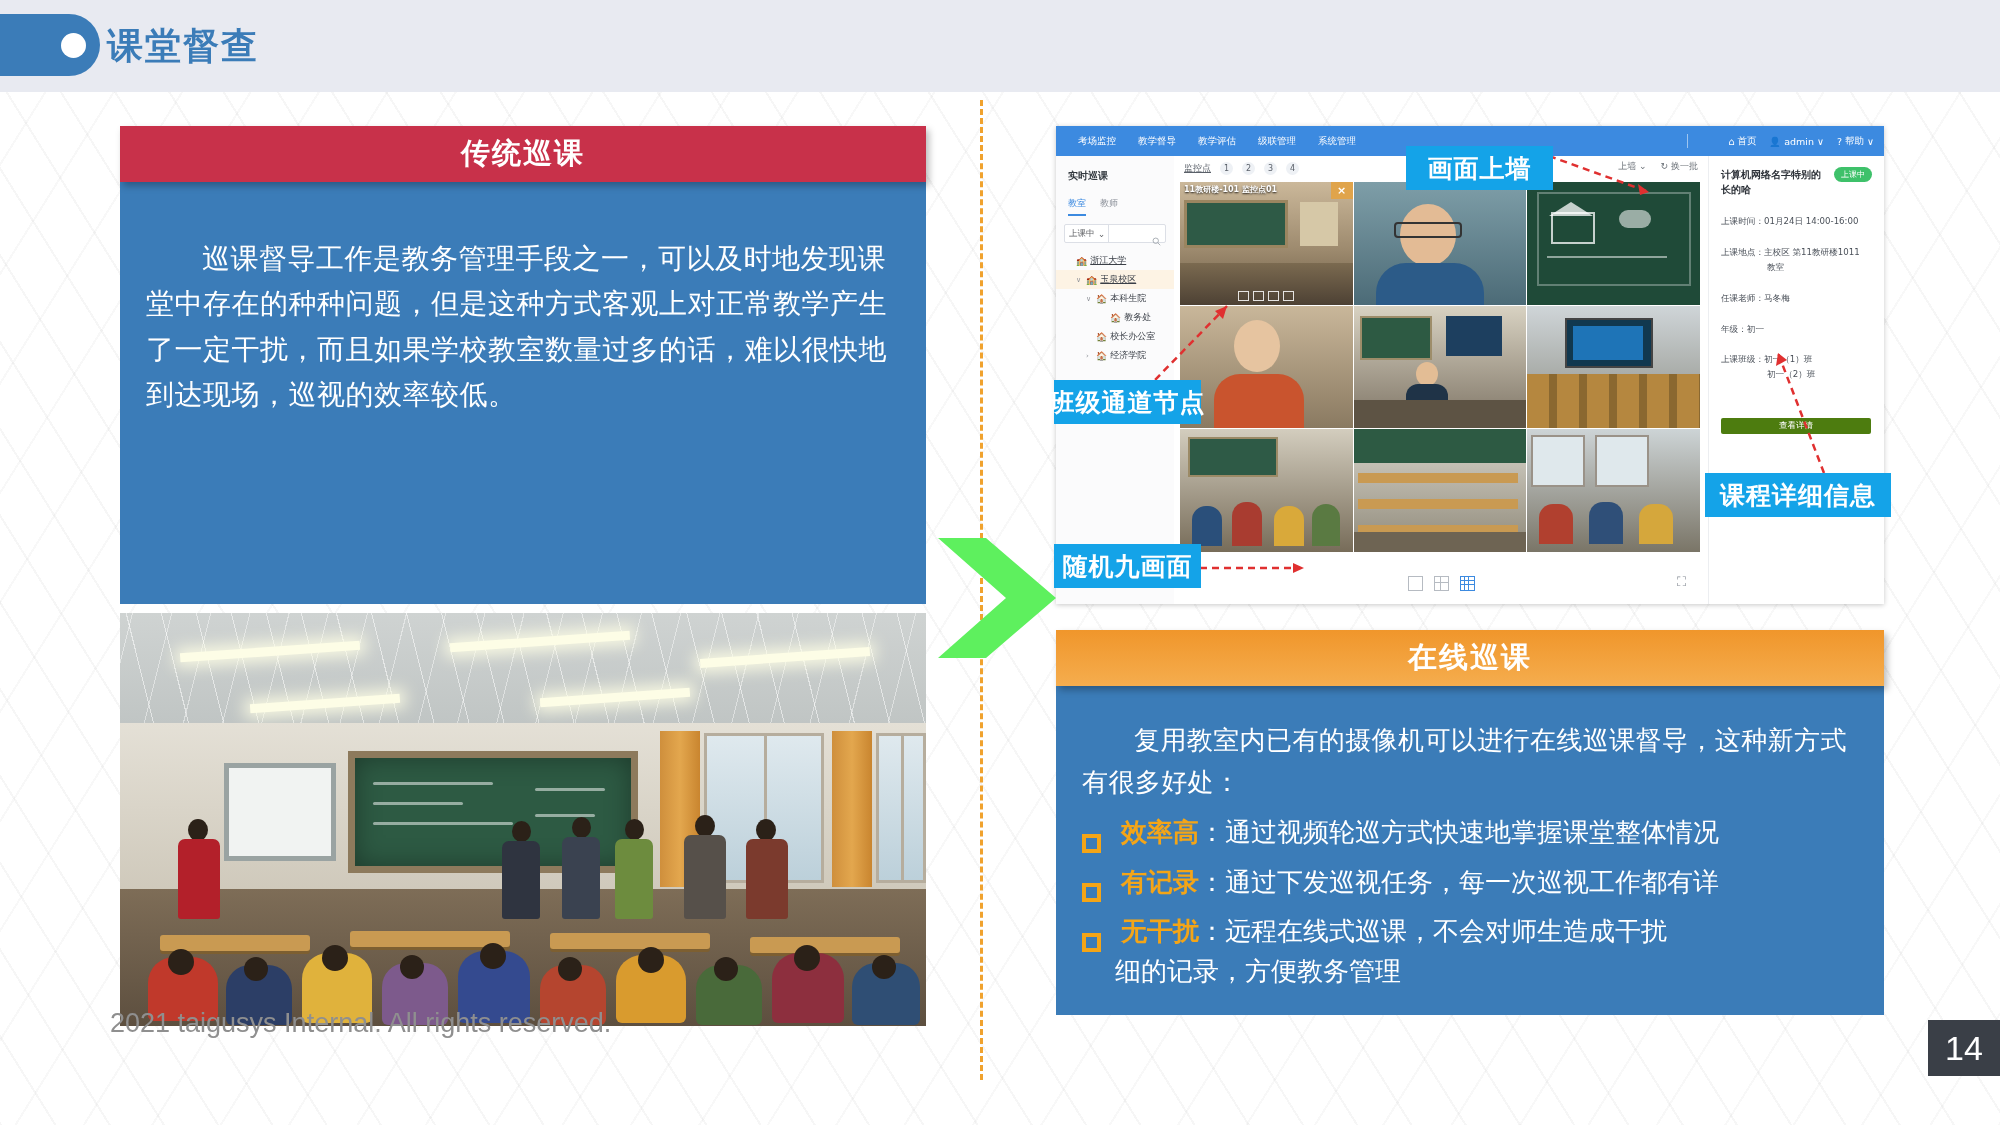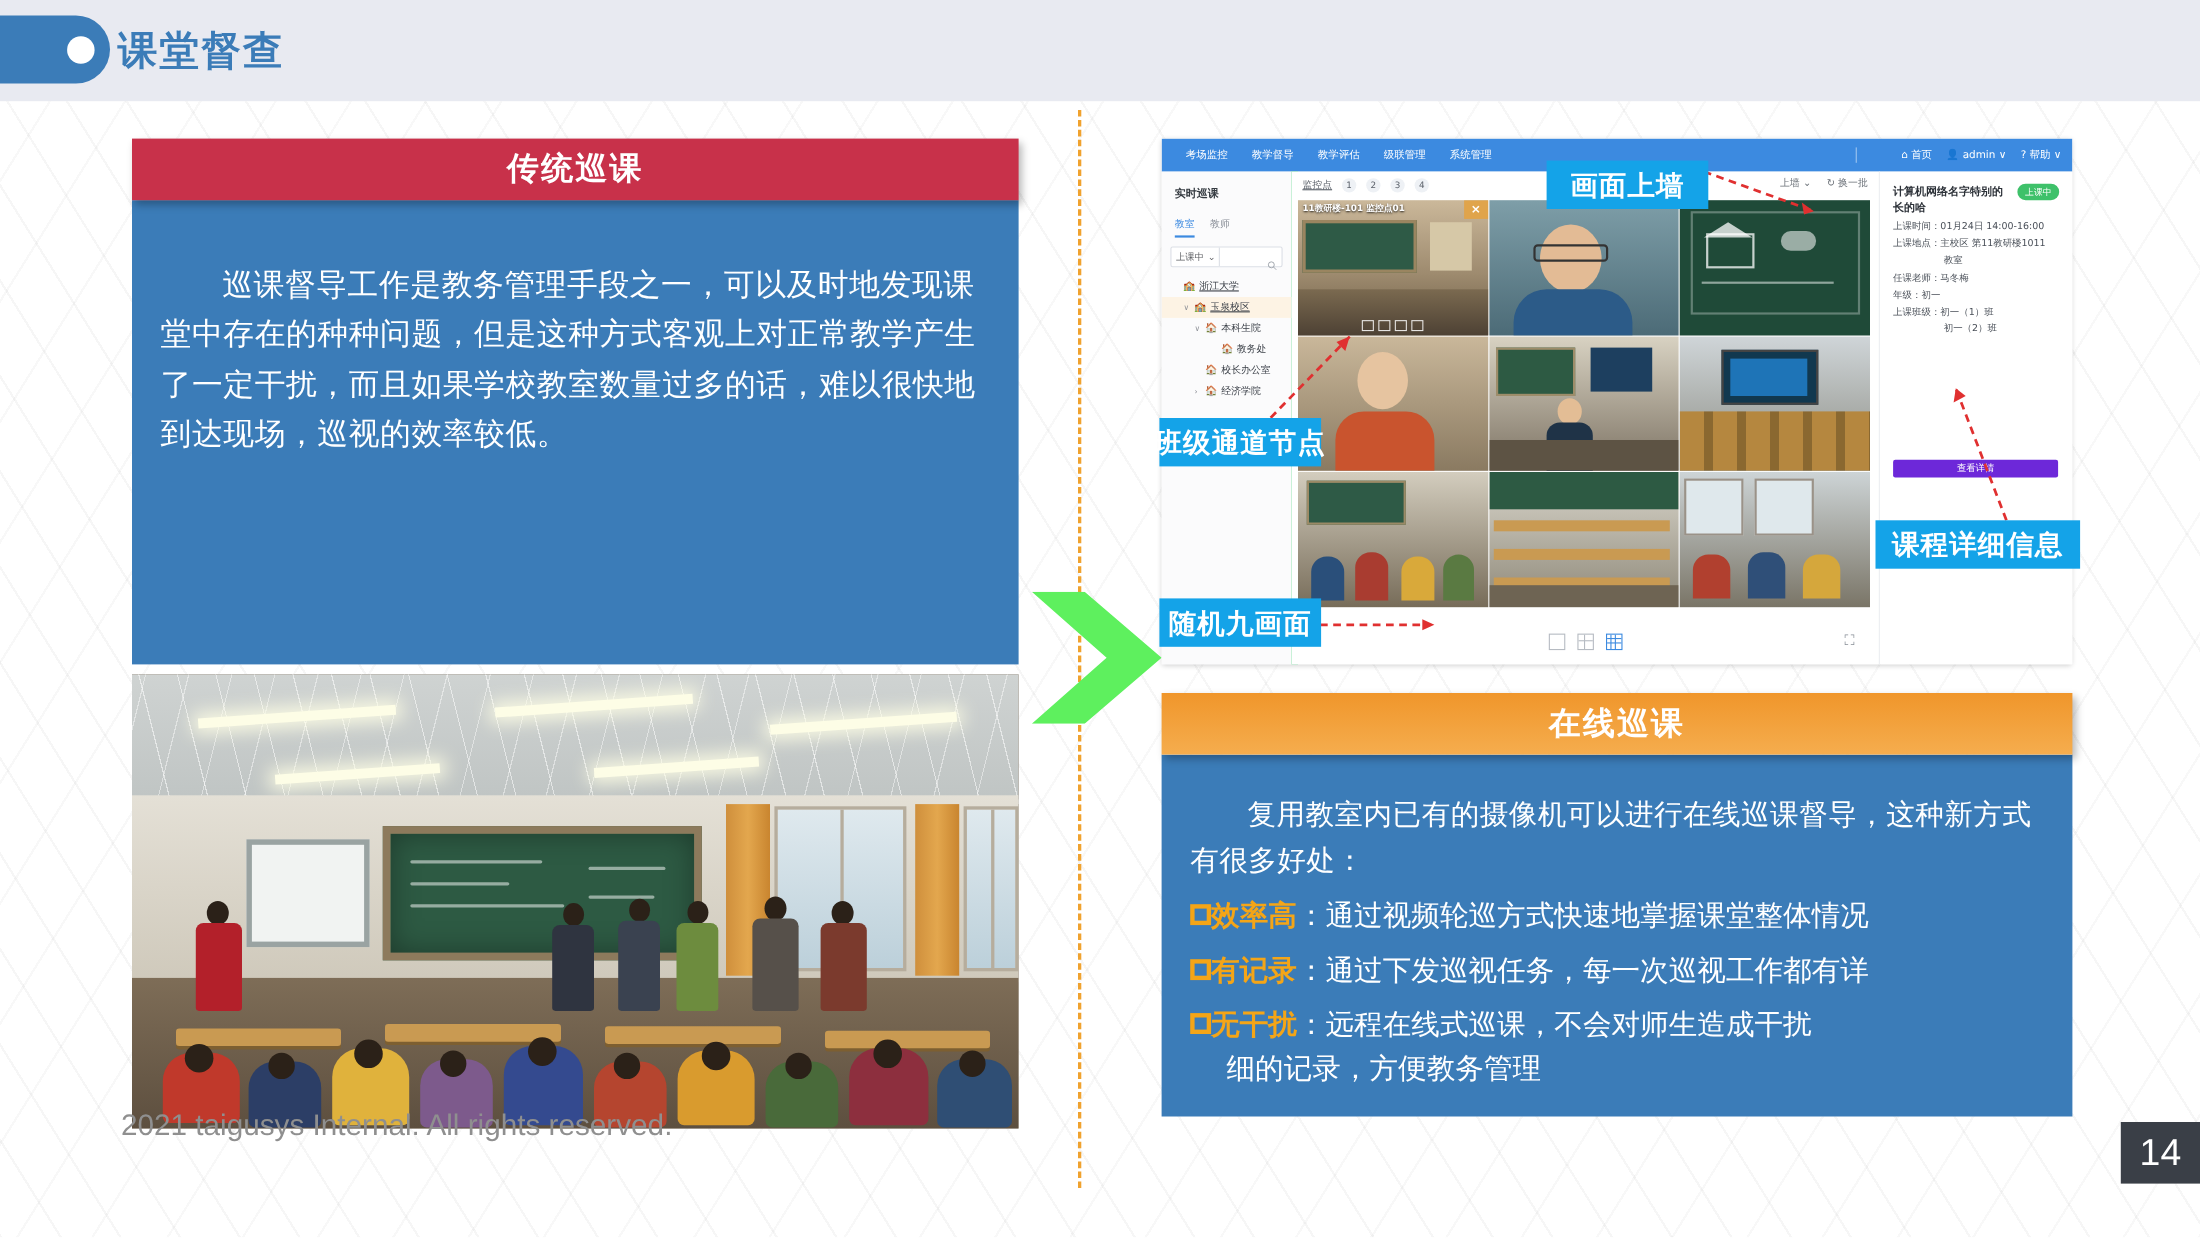--- a/index.html
+++ b/index.html
@@ -258,23 +258,23 @@
       linear-gradient(#3c8ae0,#3c8ae0) 33% 0/1.2px 100% no-repeat,
       linear-gradient(#3c8ae0,#3c8ae0) 67% 0/1.2px 100% no-repeat,
       linear-gradient(#3c8ae0,#3c8ae0) 0 33%/100% 1.2px no-repeat,
       linear-gradient(#3c8ae0,#3c8ae0) 0 67%/100% 1.2px no-repeat;}
   #fullscreen-ico{ position:absolute; right:22px; bottom:14px; color:#8a9098; font-size:13px;}
 
   
   #detail-panel{ position:absolute; left:652px; top:30px; width:176px; height:448px; background:#fff; border-left:1px solid #eceef1; padding:12px 10px 0 12px; box-sizing:border-box;}
   #detail-title{ font-size:10px; font-weight:bold; color:#2c3138; line-height:1.45; padding-right:44px;}
   #detail-badge{ position:absolute; right:12px; top:11px; background:#3ec16a; color:#fff; font-size:8px; padding:2px 7px; border-radius:9px;}
-  .detail-row{ font-size:8.6px; color:#4a5059; margin-top:3px; line-height:1.5;}
+  .detail-row{ font-size:8.6px; color:#4a5059; margin-top:18px; line-height:1.5;}
   .detail-row .ind{ display:inline-block; padding-left:46px;}
-  #detail-btn{ position:absolute; left:12px; top:262px; width:150px; height:16px; background:#6d28d9; color:#fff; font-size:8.5px; display:flex;align-items:center;justify-content:center; border-radius:2px;}
+  #detail-btn{ position:absolute; left:12px; top:262px; width:150px; height:16px; background:#4d7c0f; color:#fff; font-size:8.5px; display:flex;align-items:center;justify-content:center; border-radius:2px;}
 
   
   .callout{
     position:absolute; background:#14a3e8; color:#ffffff;
     font-size:25px; font-weight:bold; letter-spacing:1px;
     display:flex; align-items:center; justify-content:center;
     z-index: 9; white-space:nowrap;
   }
   #callout-wall{ left:1406px; top:146px; width:147px; height:44px;}
   #callout-node{ left:1054px; top:380px; width:147px; height:44px;}
@@ -287,21 +287,21 @@
   #online-card{ position:absolute; left:1056px; top:630px; width:828px; height:385px; z-index:3;}
   #online-card-header{
     background: linear-gradient(180deg,#f0962b 0%, #f5ad4e 100%);
     height: 56px;
   }
   #online-card-body{
     background:#3b7cb8; height:329px; color:#fff;
     padding: 34px 26px 0 26px; box-sizing:border-box;
   }
   #online-intro{ font-size:26px; line-height:1.6; text-indent:2em; letter-spacing:0.4px;}
-  .bullet-row{ display:flex; align-items:flex-start; gap:0; margin-top:10px; font-size:26px; line-height:1.52;}
+  .bullet-row{ display:flex; align-items:flex-end; gap:20px; margin-top:10px; font-size:26px; line-height:1.52;}
   .bullet-sq{
     width:19px; height:19px; border:4px solid #f4a517; flex:0 0 auto; margin-top:9px; box-sizing:border-box;
   }
   .bullet-key{ color:#f4a517; font-weight:bold;}
   .bullet-cont{ margin-left:33px; font-size:26px; line-height:1.52;}
 
   
   #page-num{
     position:absolute; right:0; top:1020px; width:72px; height:56px;
     background:#3a3f47; color:#ffffff; font-size:34px;

